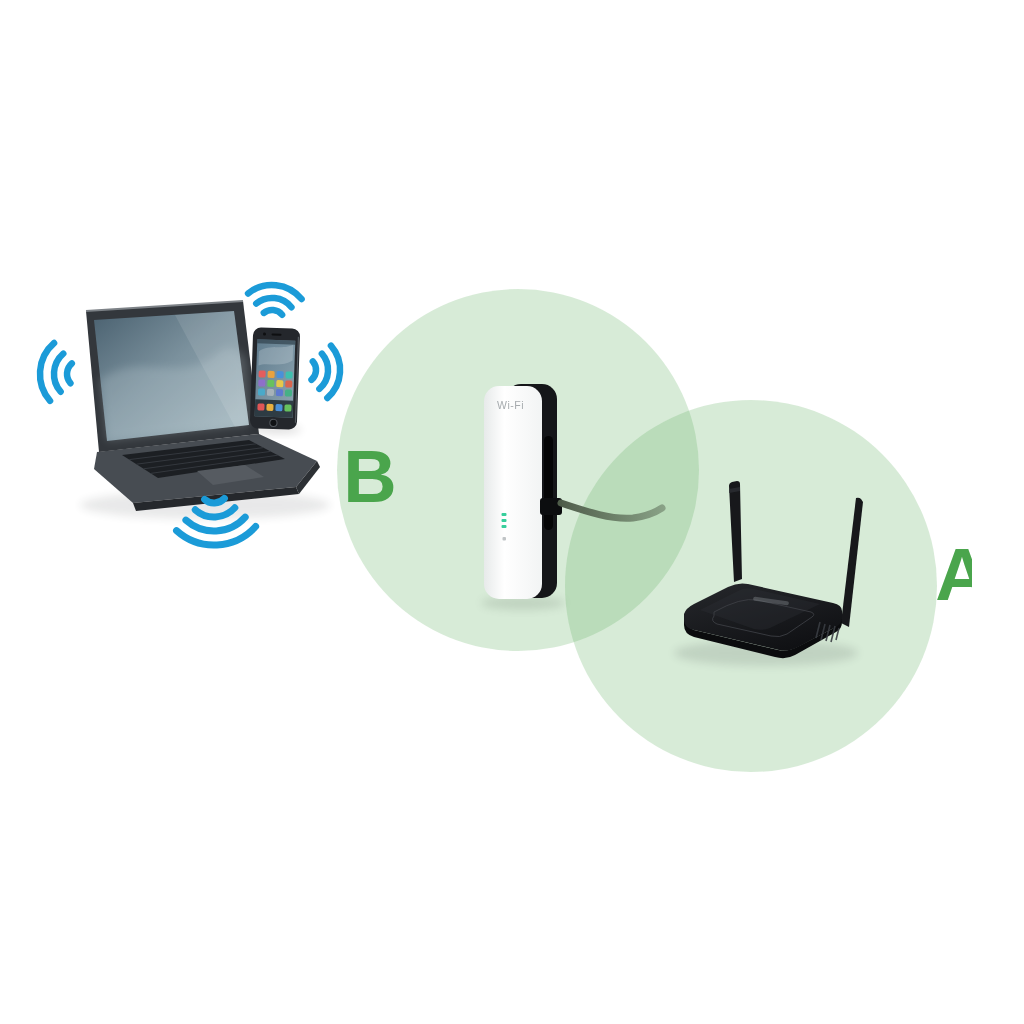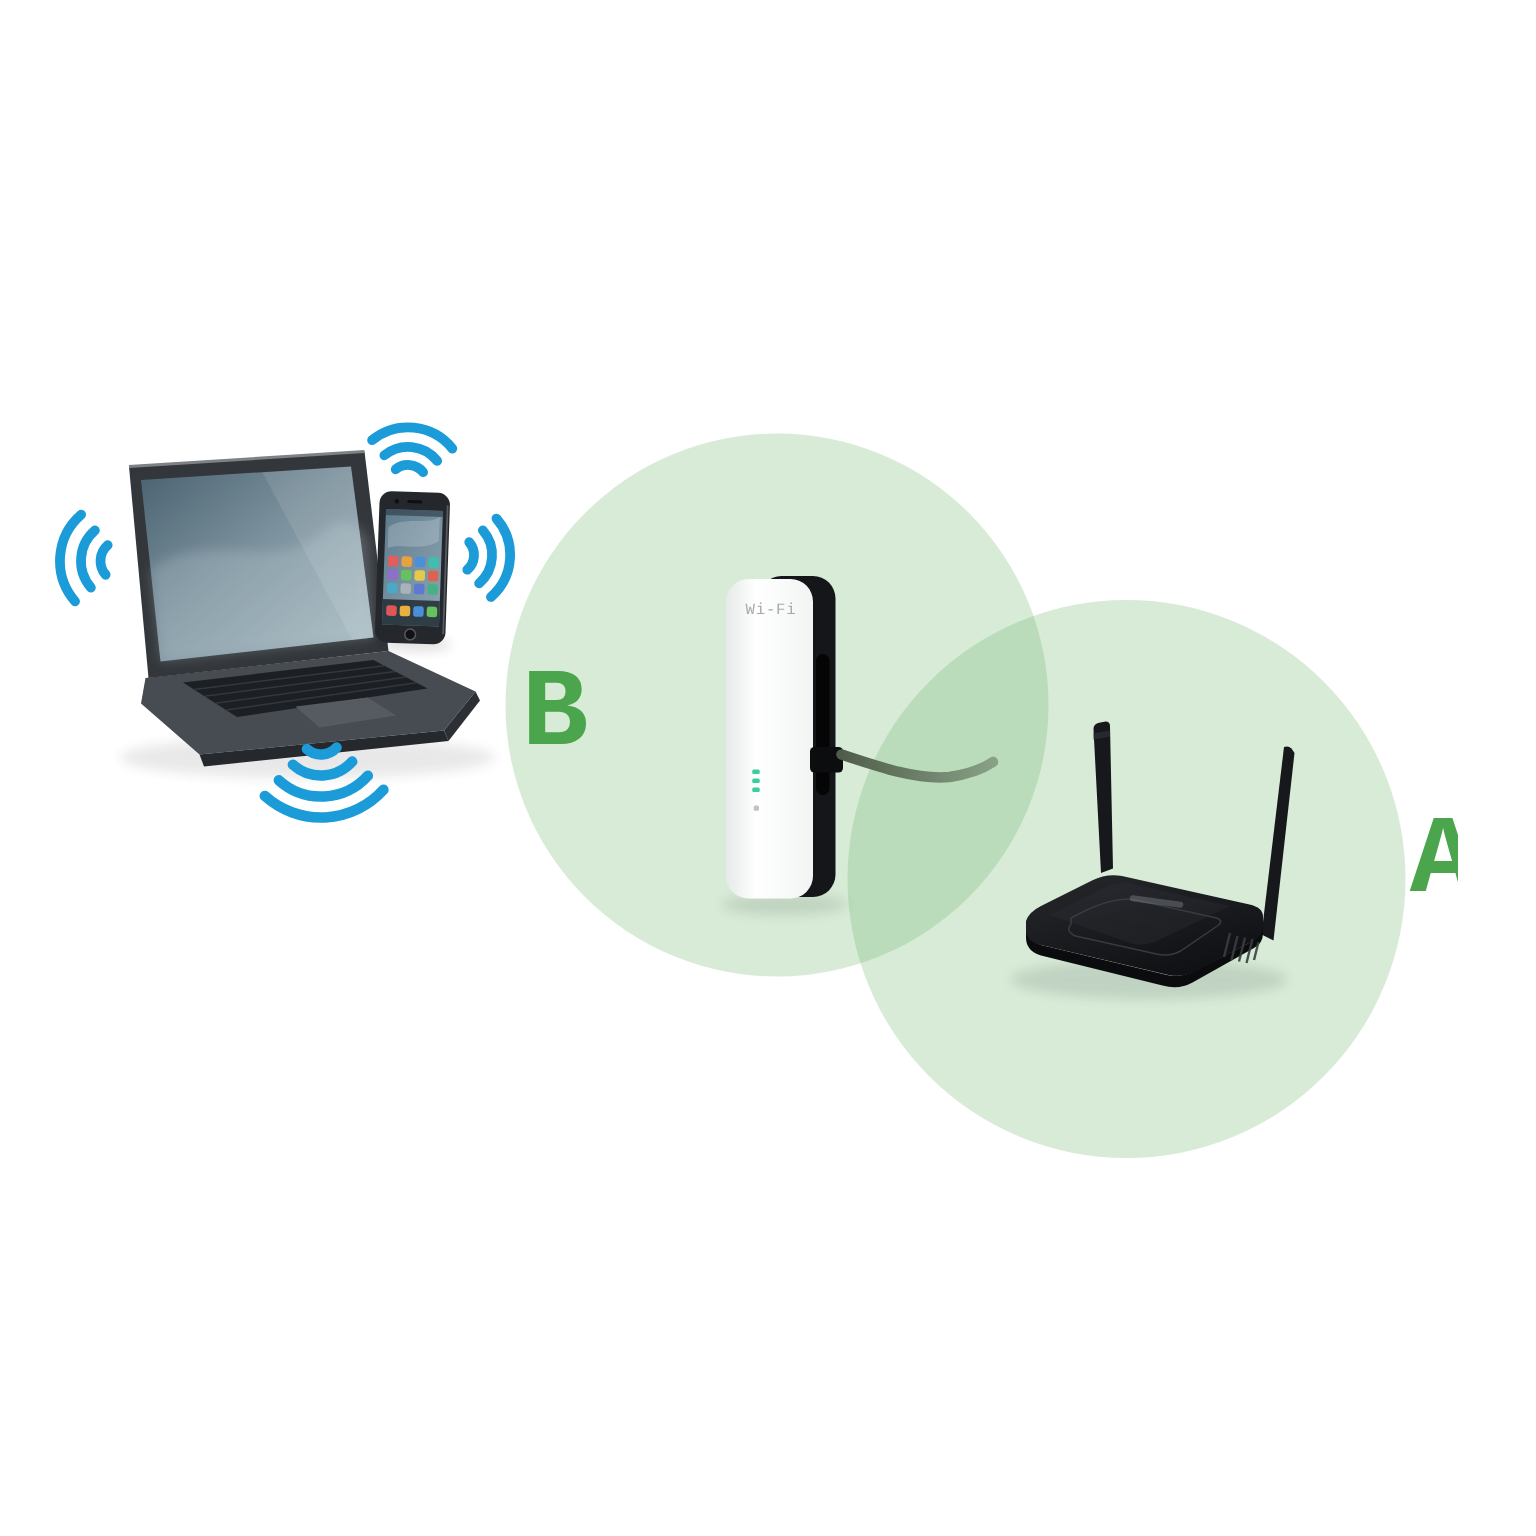--- a/index.html
+++ b/index.html
@@ -1,21 +1,21 @@
 <!DOCTYPE html>
 <html><head>
 <meta charset="utf-8">
 <style>
   html,body { margin:0; padding:0; background:#ffffff; }
   .scene {
     position:relative;
     width:972px; height:1024px;
     background:#ffffff;
     overflow:hidden;
-    font-family:Liberation Mono, monospace;
+    font-family:Liberation Sans, sans-serif;
   }
   .zone {
     position:absolute;
     border-radius:50%;
     background:rgba(106,180,106,0.27);
   }
   .zone-b { left:337px; top:289px; width:362px; height:362px; }
   .zone-a { left:565px; top:400px; width:372px; height:372px; }
   .zone-label {
     position:absolute;

